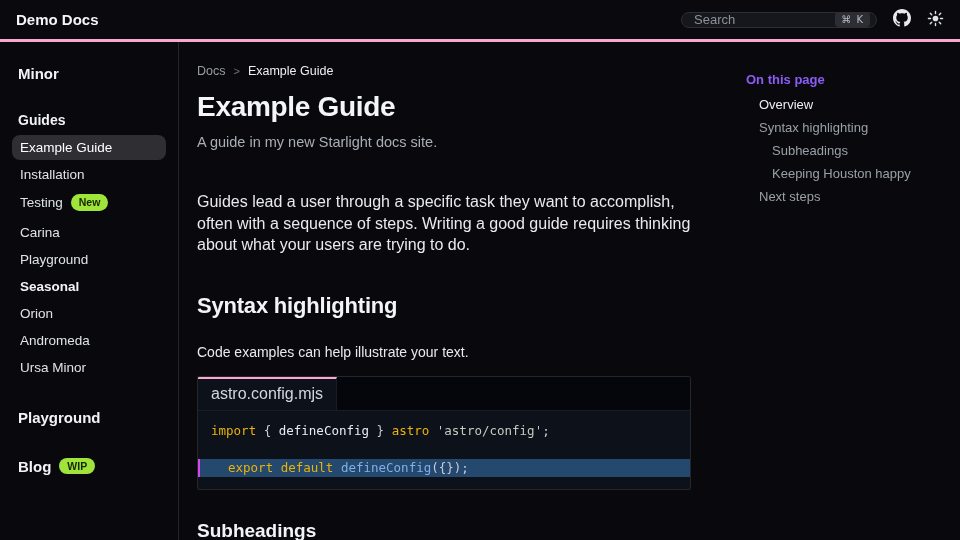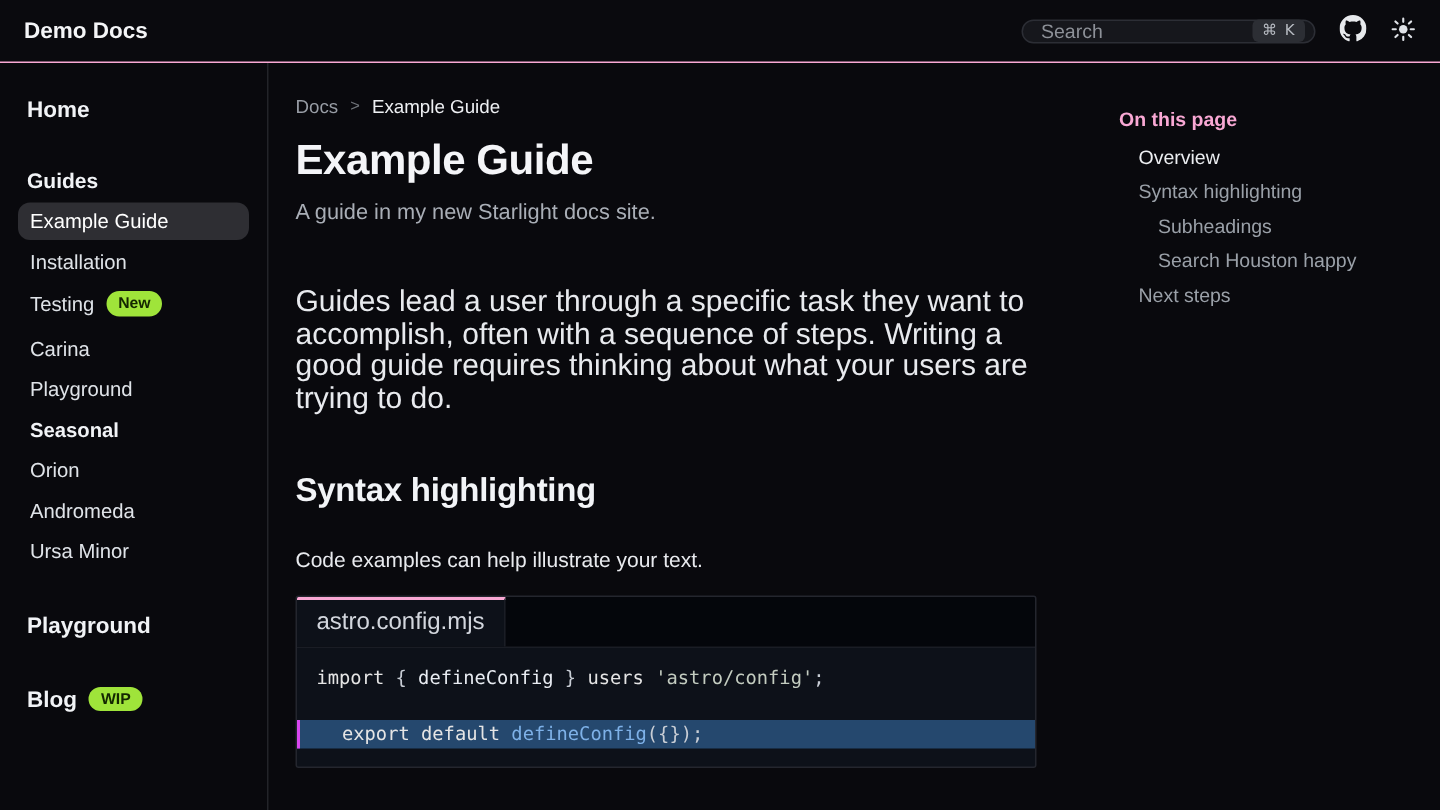--- a/index.html
+++ b/index.html
@@ -10,21 +10,21 @@
     font-family: "Liberation Sans", sans-serif;
     font-size: 14px;
   }
   
   .header {
     height: 42px;
     display: flex;
     align-items: center;
     justify-content: space-between;
     padding: 0 16px;
-    border-bottom: 1px solid #f9a8d4;
+    border-bottom: 3px solid #f9a8d4;
     background: #0a0a0e;
   }
   .site-title { font-size: 15px; font-weight: 700; color: #f4f5f7; }
   .header-right { display: flex; align-items: center; gap: 16px; }
   .search-btn {
     width: 196px;
     height: 16px;
     display: flex;
     align-items: center;
     justify-content: space-between;
@@ -84,21 +84,21 @@
   .sidebar .gap-top { margin-top: 26px; }
   
   .main { flex: 1; padding: 22px 30px 0 18px; min-width: 0; }
   .content { max-width: 494px; }
   .breadcrumb { display: flex; align-items: center; gap: 8px; font-size: 12.5px; }
   .crumb-link { color: #989da5; cursor: pointer; }
   .crumb-sep { color: #6e7278; font-size: 11px; }
   .crumb-current { color: #eef0f3; }
   .page-title { font-size: 28px; font-weight: 700; color: #f4f5f8; margin-top: 13px; letter-spacing: -0.3px; }
   .lede { font-size: 14.5px; color: #a9aeb6; margin-top: 11px; }
-  .intro { font-size: 20px; line-height: 21.5px; color: #e8eaee; margin-top: 41px; }
+  .intro { font-size: 16px; line-height: 21.5px; color: #e8eaee; margin-top: 41px; }
   .h2 { font-size: 22px; font-weight: 700; color: #f2f4f7; margin-top: 37px; letter-spacing: -0.2px; }
   .p2 { font-size: 14px; color: #e8eaee; margin-top: 25px; }
   
   .code-frame {
     margin-top: 16px;
     border: 1px solid #24262e;
     border-radius: 2px;
     background: #0d1119;
     overflow: hidden;
   }
@@ -112,30 +112,30 @@
     padding: 6px 13px 7px 13px;
     cursor: pointer;
   }
   .code-body { padding: 11px 0 12px 0; font-family: "DejaVu Sans Mono", monospace; font-size: 12.5px; }
   .code-line { white-space: pre; line-height: 18.5px; padding: 0 13px; }
   .code-line.highlight {
     background: #25486e;
     border-left: 2px solid #d946ef;
     padding-left: 28px;
   }
-  .tk-keyword { color: #e5e5e5; }
+  .tk-keyword { color: #eab308; }
   .tk-identifier { color: #e8ecf2; }
   .tk-function { color: #7eb1e8; }
   .tk-string { color: #c3ccc0; }
   .tk-punctuation { color: #c8cdd5; }
   .tk-plain { color: #e8ecf2; }
   .h3 { font-size: 19px; font-weight: 700; color: #f2f4f7; margin-top: 30px; }
   
   .toc { width: 238px; flex-shrink: 0; padding: 30px 16px 0 24px; }
-  .toc-title { font-size: 13px; font-weight: 700; color: #f9a8d4; margin-bottom: 10px; }
+  .toc-title { font-size: 13px; font-weight: 700; color: #8b5cf6; margin-bottom: 10px; }
   .toc-list { list-style: none; }
   .toc-item { font-size: 13px; color: #9aa0a8; margin-bottom: 8px; cursor: pointer; margin-left: 13px; }
   .toc-item.current { color: #eceef1; }
   .toc-item.lvl2 { padding-left: 13px; }
 </style>
 </head>
 <body>
 
 <header class="header">
   <div class="site-title">Demo Docs</div>
@@ -159,21 +159,21 @@
         </svg>
       </span>
     </button>
   </div>
 </header>
 
 <div class="layout">
 
   <nav class="sidebar">
     <div class="side-link">
-      <span>Home</span>
+      <span>Minor</span>
     </div>
 
     <div class="group-label">Guides</div>
     <ul class="group-items">
       <li class="side-item selected">
         <span>Example Guide</span>
       </li>
       <li class="side-item">
         <span>Installation</span>
       </li>
@@ -226,34 +226,34 @@
       <p class="intro">Guides lead a user through a specific task they want to accomplish, often with a sequence of steps. Writing a good guide requires thinking about what your users are trying to do.</p>
 
       <h2 class="h2">Syntax highlighting</h2>
       <p class="p2">Code examples can help illustrate your text.</p>
 
       <div class="code-frame">
         <div class="code-tabbar">
           <div class="code-tab">astro.config.mjs</div>
         </div>
         <div class="code-body">
-          <div class="code-line"><span class="tk-keyword">import</span><span class="tk-punctuation"> { </span><span class="tk-identifier">defineConfig</span><span class="tk-punctuation"> } </span><span class="tk-keyword">users</span><span class="tk-plain"> </span><span class="tk-string">'astro/config'</span><span class="tk-punctuation">;</span></div>
+          <div class="code-line"><span class="tk-keyword">import</span><span class="tk-punctuation"> { </span><span class="tk-identifier">defineConfig</span><span class="tk-punctuation"> } </span><span class="tk-keyword">astro</span><span class="tk-plain"> </span><span class="tk-string">'astro/config'</span><span class="tk-punctuation">;</span></div>
           <div class="code-line">&nbsp;</div>
           <div class="code-line highlight"><span class="tk-keyword">export</span><span class="tk-plain"> </span><span class="tk-keyword">default</span><span class="tk-plain"> </span><span class="tk-function">defineConfig</span><span class="tk-punctuation">({});</span></div>
         </div>
       </div>
 
       <h3 class="h3">Subheadings</h3>
 
     </div>
   </main>
 
   <aside class="toc">
     <div class="toc-title">On this page</div>
     <ul class="toc-list">
       <li class="toc-item current">Overview</li>
       <li class="toc-item">Syntax highlighting</li>
       <li class="toc-item lvl2">Subheadings</li>
-      <li class="toc-item lvl2">Search Houston happy</li>
+      <li class="toc-item lvl2">Keeping Houston happy</li>
       <li class="toc-item">Next steps</li>
     </ul>
   </aside>
 </div>
 
 </body></html>

